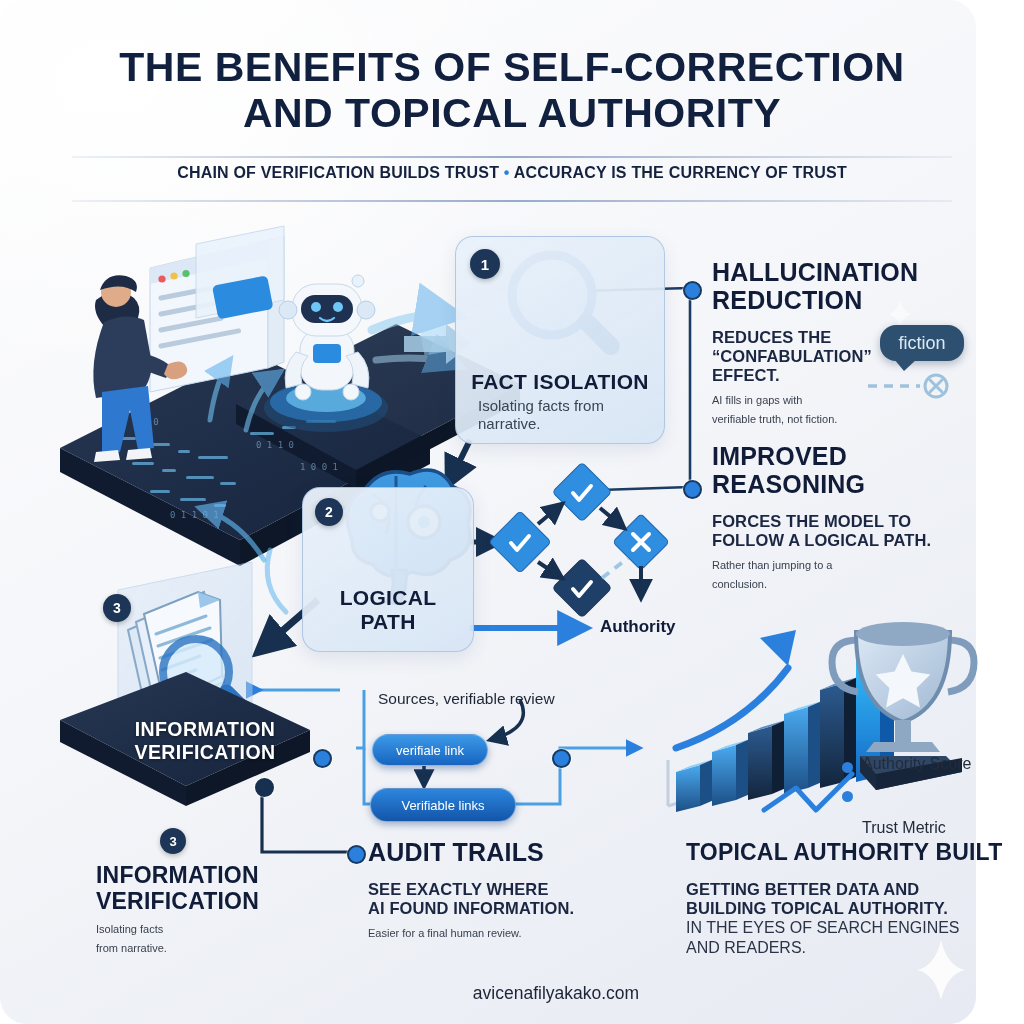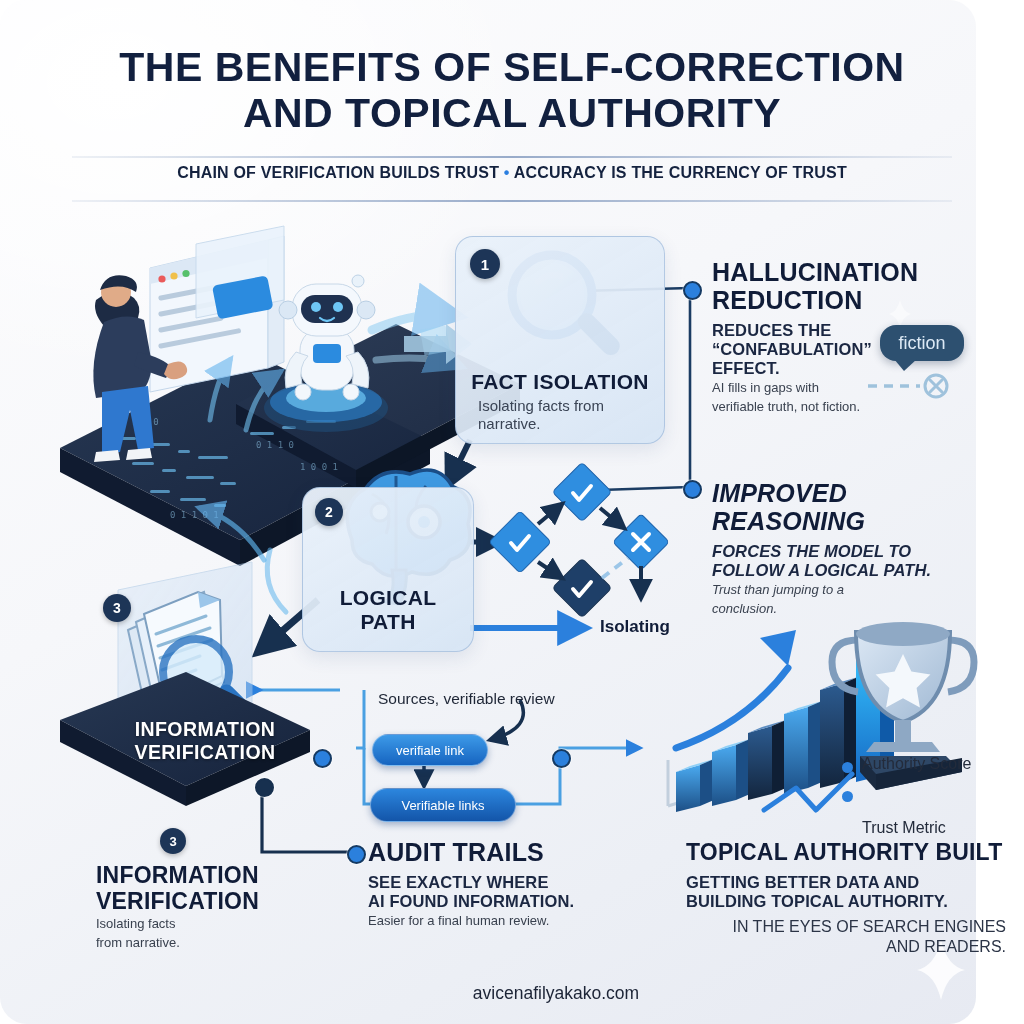--- a/index.html
+++ b/index.html
@@ -28,23 +28,23 @@
   .rule.bot{top:200px;}
   .subtitle{
     position:absolute;left:62px;top:164px;width:900px;text-align:center;
     color:#14223f;font-weight:bold;font-size:16px;letter-spacing:.2px;
     text-transform:uppercase;white-space:nowrap;
   }
   .subtitle .dot{color:#2b7fe0;}
   
   .blk{position:absolute;}
   .blk .h{color:#101c38;font-weight:bold;font-size:25px;line-height:28px;text-transform:uppercase;letter-spacing:.2px;}
-  .blk .s{color:#1b2742;font-weight:bold;font-size:16.5px;line-height:19px;text-transform:uppercase;margin-top:7px;letter-spacing:.1px;}
-  .blk .b{color:#39414f;font-size:13px;line-height:19px;}
-  .blk .b2{color:#2b3446;font-size:16px;line-height:20px;margin-top:6px;text-transform:uppercase;text-align:right;}
+  .blk .s{color:#1b2742;font-weight:bold;font-size:16.5px;line-height:19px;text-transform:uppercase;margin-top:14px;letter-spacing:.1px;}
+  .blk .b{color:#39414f;font-size:11px;line-height:19px;margin-top:6px;}
+  .blk .b2{color:#2b3446;font-size:16px;line-height:20px;text-transform:uppercase;}
   
   .card{position:absolute;border-radius:18px;
     background:linear-gradient(150deg,rgba(233,241,250,.96),rgba(214,228,244,.92));
     border:1px solid rgba(150,180,215,.65);
     box-shadow:0 6px 18px rgba(40,70,120,.10);}
   .badge{position:absolute;width:30px;height:30px;border-radius:50%;
     background:#1d3557;color:#fff;font-size:15px;font-weight:bold;
     display:flex;align-items:center;justify-content:center;
     box-shadow:0 2px 5px rgba(0,0,0,.25);}
   .card .ctitle{position:absolute;left:0;width:100%;text-align:center;
@@ -385,21 +385,21 @@
     <div class="ctitle" style="top:98px;">LOGICAL</div>
     <div class="ctitle" style="top:122px;">PATH</div>
   </div>
 
   <div class="badge" style="left:103px;top:594px;width:28px;height:28px;font-size:14px;">3</div>
   <div style="position:absolute;left:100px;top:718px;width:210px;text-align:center;color:#ffffff;font-weight:bold;font-size:19.5px;line-height:23px;text-transform:uppercase;letter-spacing:.4px;text-shadow:0 1px 3px rgba(0,0,0,.45);">
     <div>INFORMATION</div>
     <div>VERIFICATION</div>
   </div>
 
-  <div class="lbl big" style="left:600px;top:617px;">Isolating</div>
+  <div class="lbl big" style="left:600px;top:617px;">Authority</div>
   <div class="lbl" style="left:378px;top:690px;">Sources, verifiable review</div>
 
   <div class="pill a" style="left:372px;top:734px;width:114px;height:30px;">verifiale link</div>
   <div class="pill b" style="left:370px;top:788px;width:144px;height:32px;">Verifiable links</div>
 
   <div class="cdot" style="left:683px;top:281px;"></div>
   <div class="cdot" style="left:683px;top:480px;"></div>
   <div class="cdot" style="left:313px;top:749px;"></div>
   <div class="cdot" style="left:552px;top:749px;"></div>
   <div class="cdot dark" style="left:255px;top:778px;"></div>
@@ -415,31 +415,31 @@
       <div>“CONFABULATION”</div>
       <div>EFFECT.</div>
     </div>
     <div class="b">
       <div>AI fills in gaps with</div>
       <div>verifiable truth, not fiction.</div>
     </div>
   </div>
   <div class="bubble" style="left:880px;top:325px;width:84px;height:36px;">fiction</div>
 
-  <div class="blk" style="left:712px;top:479px;width:300px;font-style:italic;">
+  <div class="blk" style="left:712px;top:442px;width:300px;">
     <div class="h">
       <div>IMPROVED</div>
       <div>REASONING</div>
     </div>
     <div class="s">
       <div>FORCES THE MODEL TO</div>
       <div>FOLLOW A LOGICAL PATH.</div>
     </div>
     <div class="b">
-      <div>Trust than jumping to a</div>
+      <div>Rather than jumping to a</div>
       <div>conclusion.</div>
     </div>
   </div>
 
   <div class="ldot" style="left:842px;top:762px;"></div>
   <div class="legend" style="left:862px;top:755px;">Authority Score</div>
   <div class="ldot" style="left:842px;top:791px;"></div>
   <div class="legend" style="left:862px;top:784px;margin-top:35px;">Trust Metric</div>
 
   <div class="badge" style="left:160px;top:828px;width:26px;height:26px;font-size:13px;">3</div>

